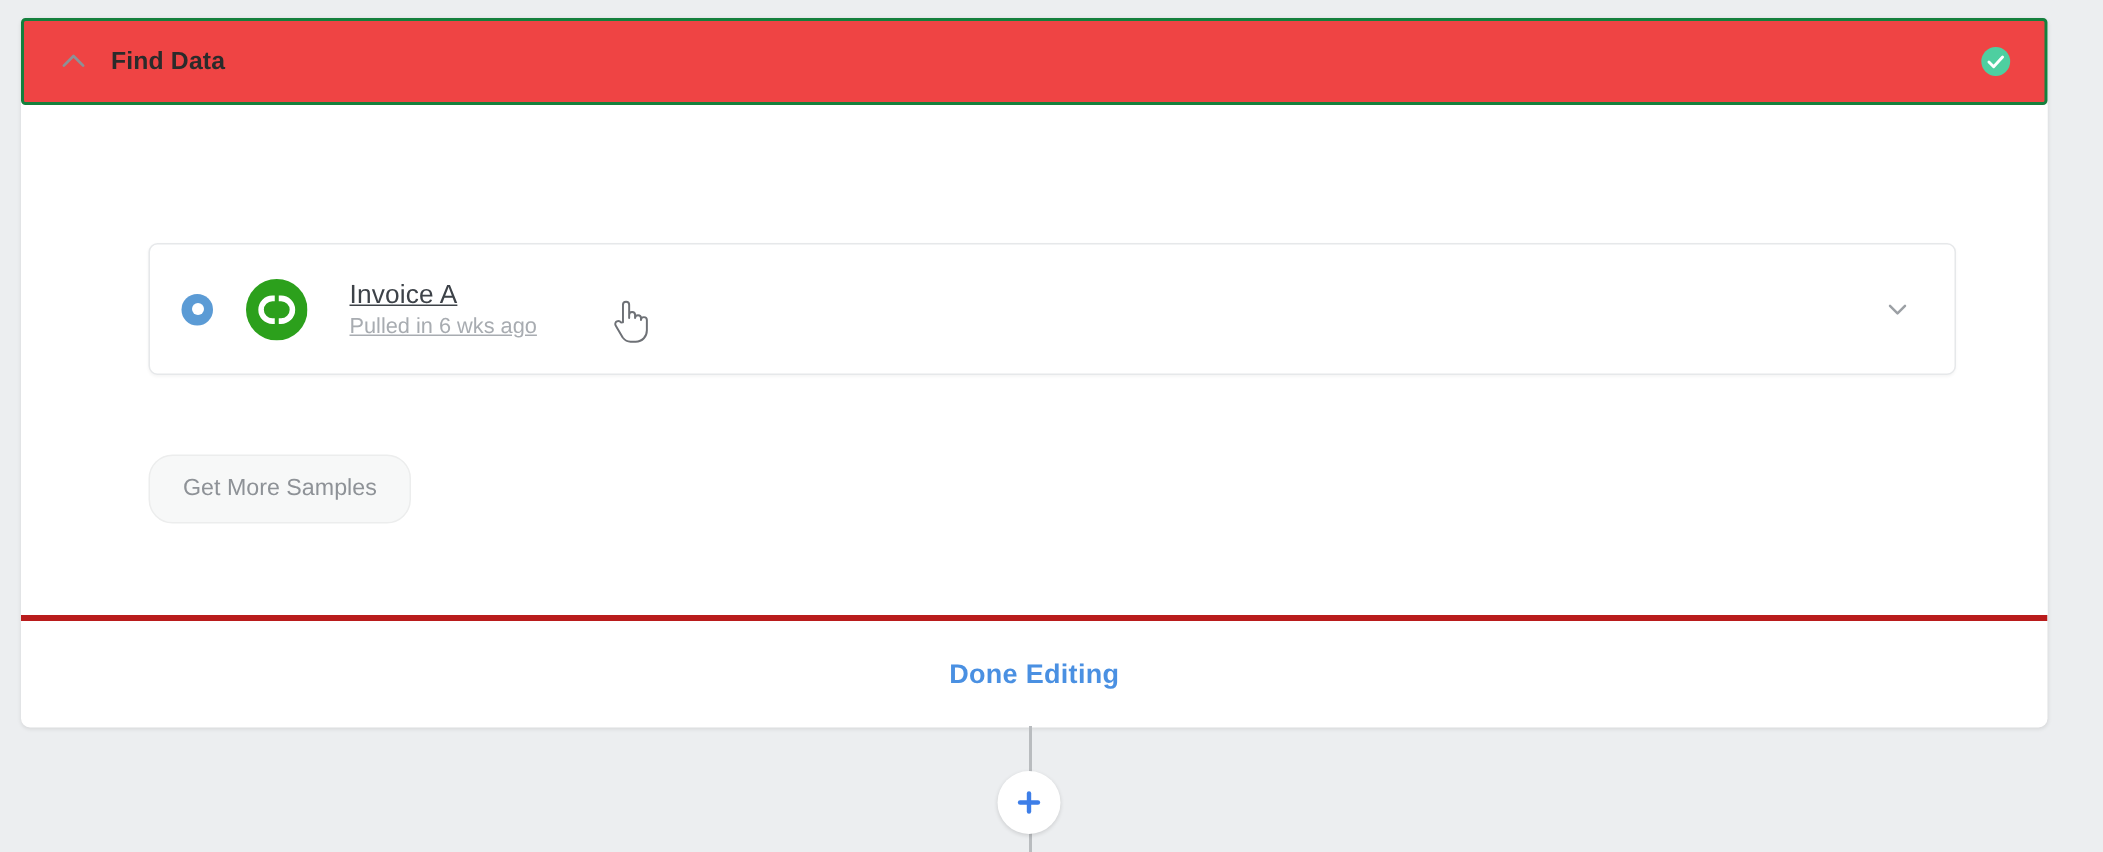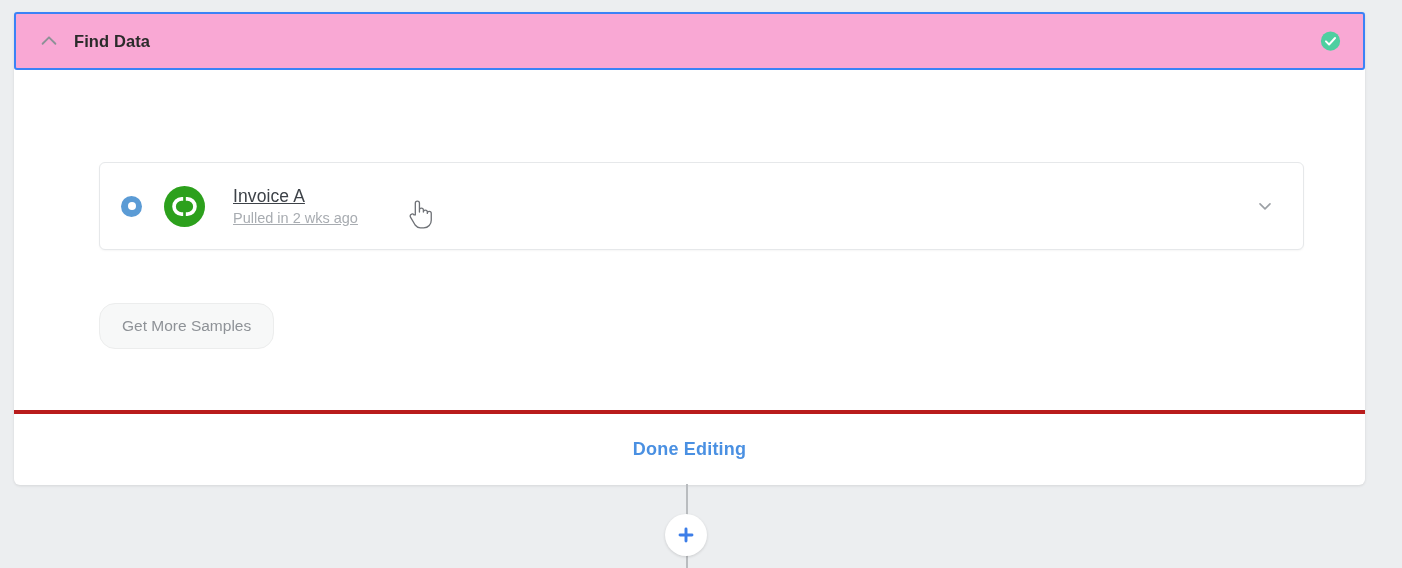--- a/index.html
+++ b/index.html
@@ -24,23 +24,23 @@
     background: #ffffff;
     border-radius: 4px 4px 6px 6px;
     box-shadow: 0 1px 3px rgba(0,0,0,0.10);
   }
 
   
   .step-header {
     position: relative;
     height: 58px;
     box-sizing: border-box;
-    border: 2px solid #3b82f6;
+    border: 2px solid #15803d;
     border-radius: 3px;
-    background: #f9a8d4;
+    background: #ef4444;
     display: flex;
     align-items: center;
     padding-left: 22px;
   }
   .chevron-up {
     width: 22px;
     height: 22px;
     flex: 0 0 auto;
     display: block;
     margin-right: 14px;
@@ -250,21 +250,21 @@
       </span>
       <span class="qb-badge">
         <svg viewBox="0 0 40 40" width="41" height="41">
           <circle cx="20" cy="20" r="20" fill="#2ca01c"></circle>
           <path d="M17.2 10.8a9.2 9.2 0 0 0 0 18.4h1.5v-3.6h-1.5a5.6 5.6 0 0 1 0-11.2h1.5v-3.6z" fill="#ffffff"></path>
           <path d="M22.8 29.2a9.2 9.2 0 0 0 0-18.4h-1.5v3.6h1.5a5.6 5.6 0 0 1 0 11.2h-1.5v3.6z" fill="#ffffff"></path>
         </svg>
       </span>
       <span class="sample-texts">
         <span class="sample-name">Invoice A</span>
-        <span class="sample-meta">Pulled in 2 wks ago</span>
+        <span class="sample-meta">Pulled in 6 wks ago</span>
       </span>
       <span class="row-expand">
         <svg viewBox="0 0 24 24" width="20" height="20" fill="none" stroke="#9ca0a5" stroke-width="2" stroke-linecap="round" stroke-linejoin="round">
           <polyline points="6,9.5 12,15.5 18,9.5"></polyline>
         </svg>
       </span>
     </div>
 
     <button class="get-more-btn">Get More Samples</button>
 

